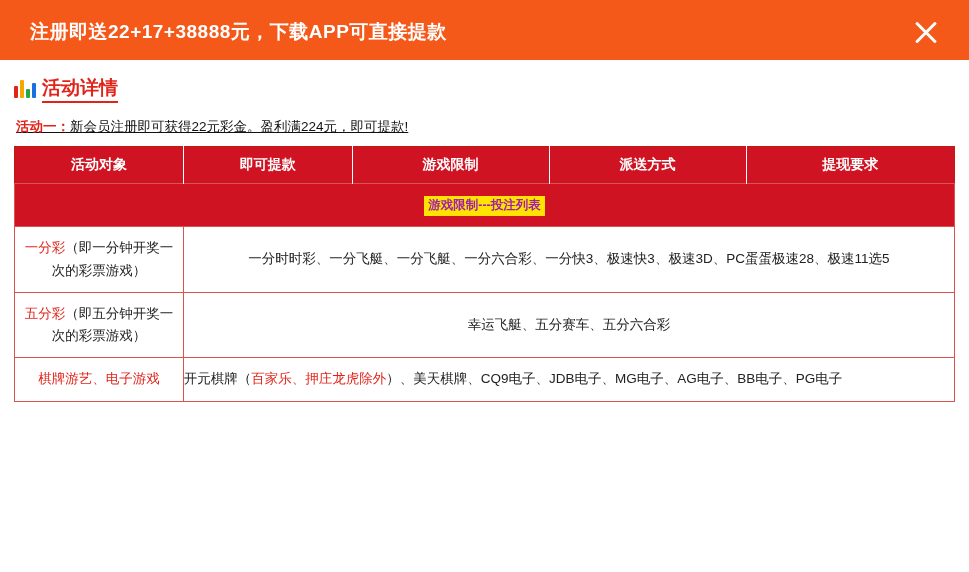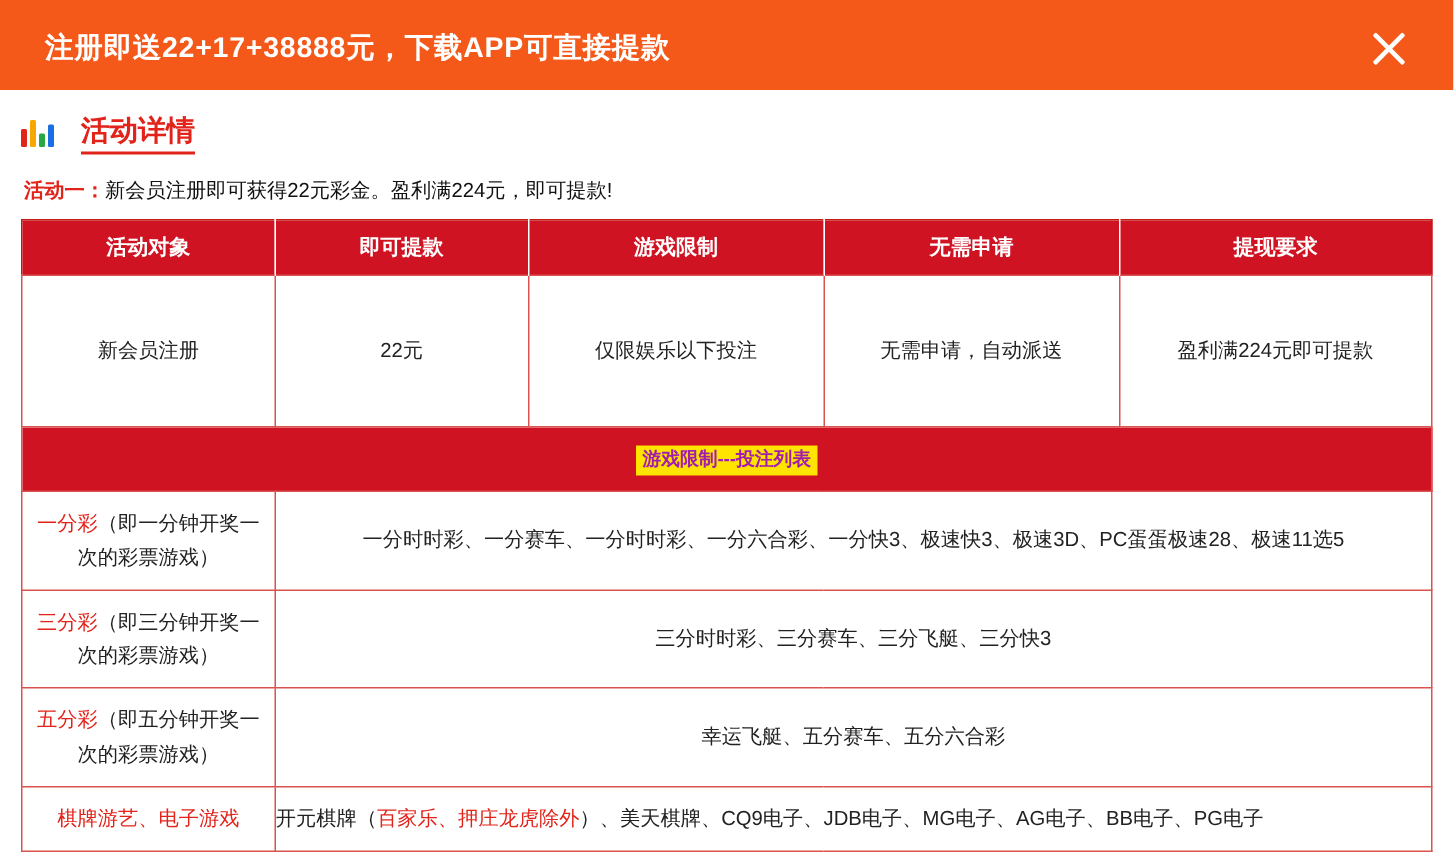--- a/index.html
+++ b/index.html
@@ -54,21 +54,21 @@
   .close-btn:after  { transform: rotate(-45deg); }
 
   
   .content {
     padding: 16px 14px 0 14px;
   }
 
   .section-head {
     display: flex;
     align-items: center;
-    gap: 18px;
+    gap: 6px;
     margin-bottom: 14px;
   }
   .section-icon {
     width: 22px;
     height: 22px;
     position: relative;
     flex: none;
   }
   .section-icon span {
     position: absolute;
@@ -88,20 +88,21 @@
     border-bottom: 2px solid #e2231a;
     padding-bottom: 1px;
     line-height: 1.25;
   }
 
   .activity-line {
     font-size: 13.5px;
     color: #111;
     margin: 0 0 9px 2px;
     line-height: 1.5;
+    text-decoration: underline;
   }
   .activity-line .label {
     color: #e2231a;
     font-weight: bold;
   }
 
   table.detail {
     width: 100%;
     border-collapse: collapse;
     table-layout: fixed;
@@ -173,46 +174,33 @@
   <p class="activity-line">
     <span class="label">活动一：</span><span>新会员注册即可获得22元彩金。盈利满224元，即可提款!</span>
   </p>
 
   <table class="detail">
     <tbody>
         <tr>
       <th style="width:17%">活动对象</th>
       <th style="width:17%">即可提款</th>
       <th style="width:20%">游戏限制</th>
-      <th style="width:20%">无需申请</th>
+      <th style="width:20%">派送方式</th>
       <th>提现要求</th>
-    </tr>
-    <tr class="tall-row">
-      <td>新会员注册</td>
-      <td>22元</td>
-      <td>仅限娱乐以下投注</td>
-      <td>无需申请，自动派送</td>
-      <td>盈利满224元即可提款</td>
     </tr>
     <tr class="banner-row">
       <td colspan="5">
         <span class="highlight-chip">游戏限制---投注列表</span>
       </td>
     </tr>
     <tr>
       <td class="cat-cell">
         <span class="cat-name">一分彩</span><span>（即一分钟开奖一次的彩票游戏）</span>
       </td>
-      <td class="games-cell" colspan="4">一分时时彩、一分赛车、一分时时彩、一分六合彩、一分快3、极速快3、极速3D、PC蛋蛋极速28、极速11选5</td>
-    </tr>
-    <tr>
-      <td class="cat-cell">
-        <span class="cat-name">三分彩</span><span>（即三分钟开奖一次的彩票游戏）</span>
-      </td>
-      <td class="games-cell" colspan="4">三分时时彩、三分赛车、三分飞艇、三分快3</td>
+      <td class="games-cell" colspan="4">一分时时彩、一分飞艇、一分飞艇、一分六合彩、一分快3、极速快3、极速3D、PC蛋蛋极速28、极速11选5</td>
     </tr>
     <tr>
       <td class="cat-cell">
         <span class="cat-name">五分彩</span><span>（即五分钟开奖一次的彩票游戏）</span>
       </td>
       <td class="games-cell" colspan="4">幸运飞艇、五分赛车、五分六合彩</td>
     </tr>
     <tr>
       <td class="cat-cell">
         <span class="cat-name">棋牌游艺、电子游戏</span>

